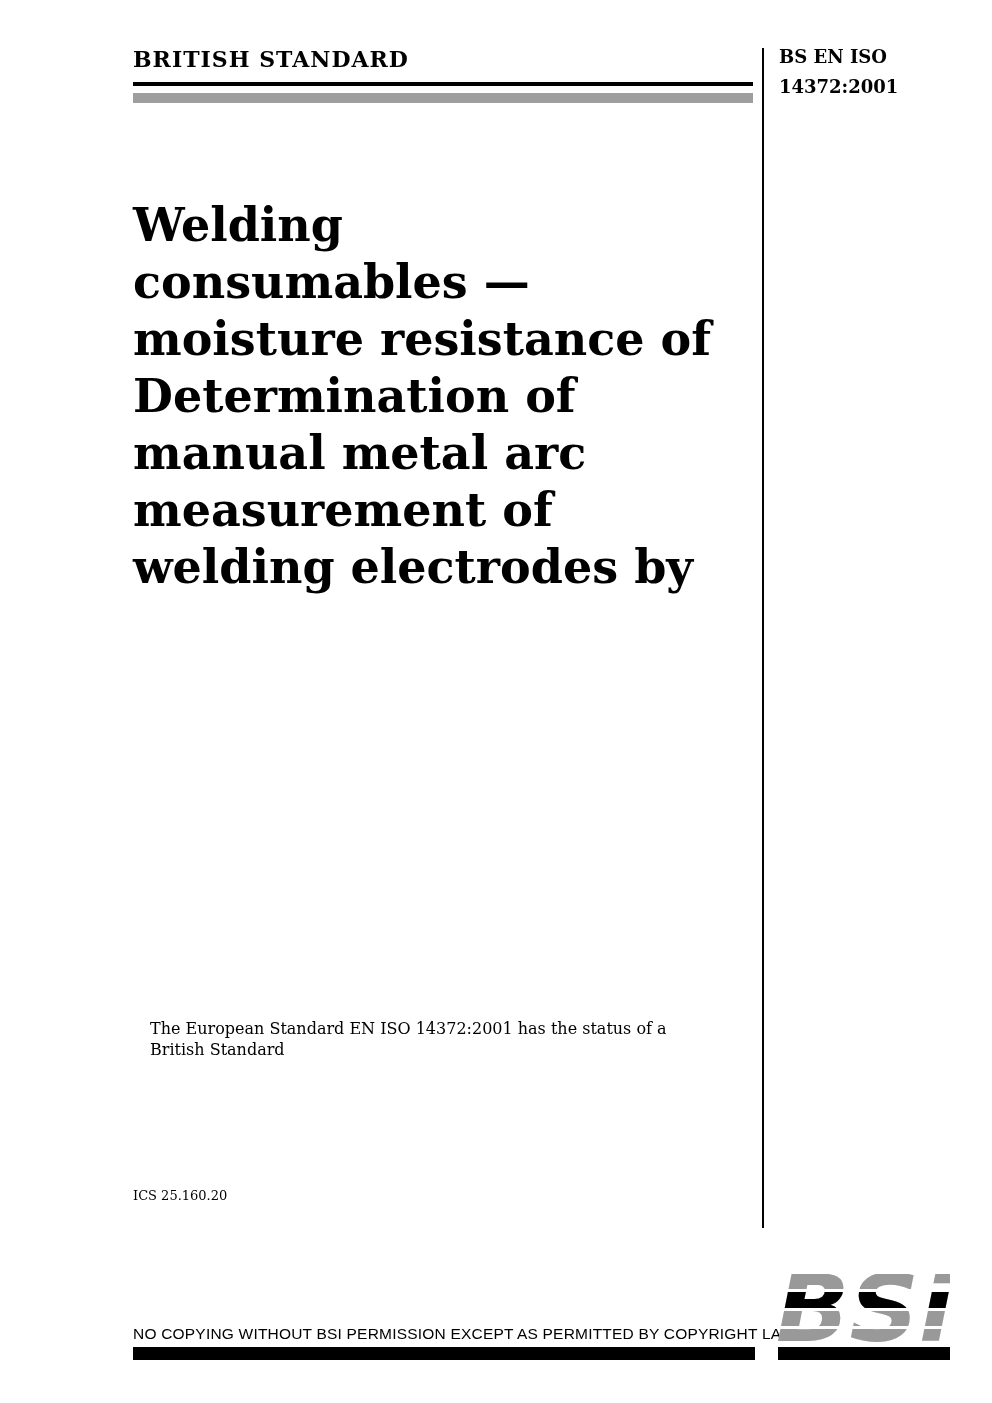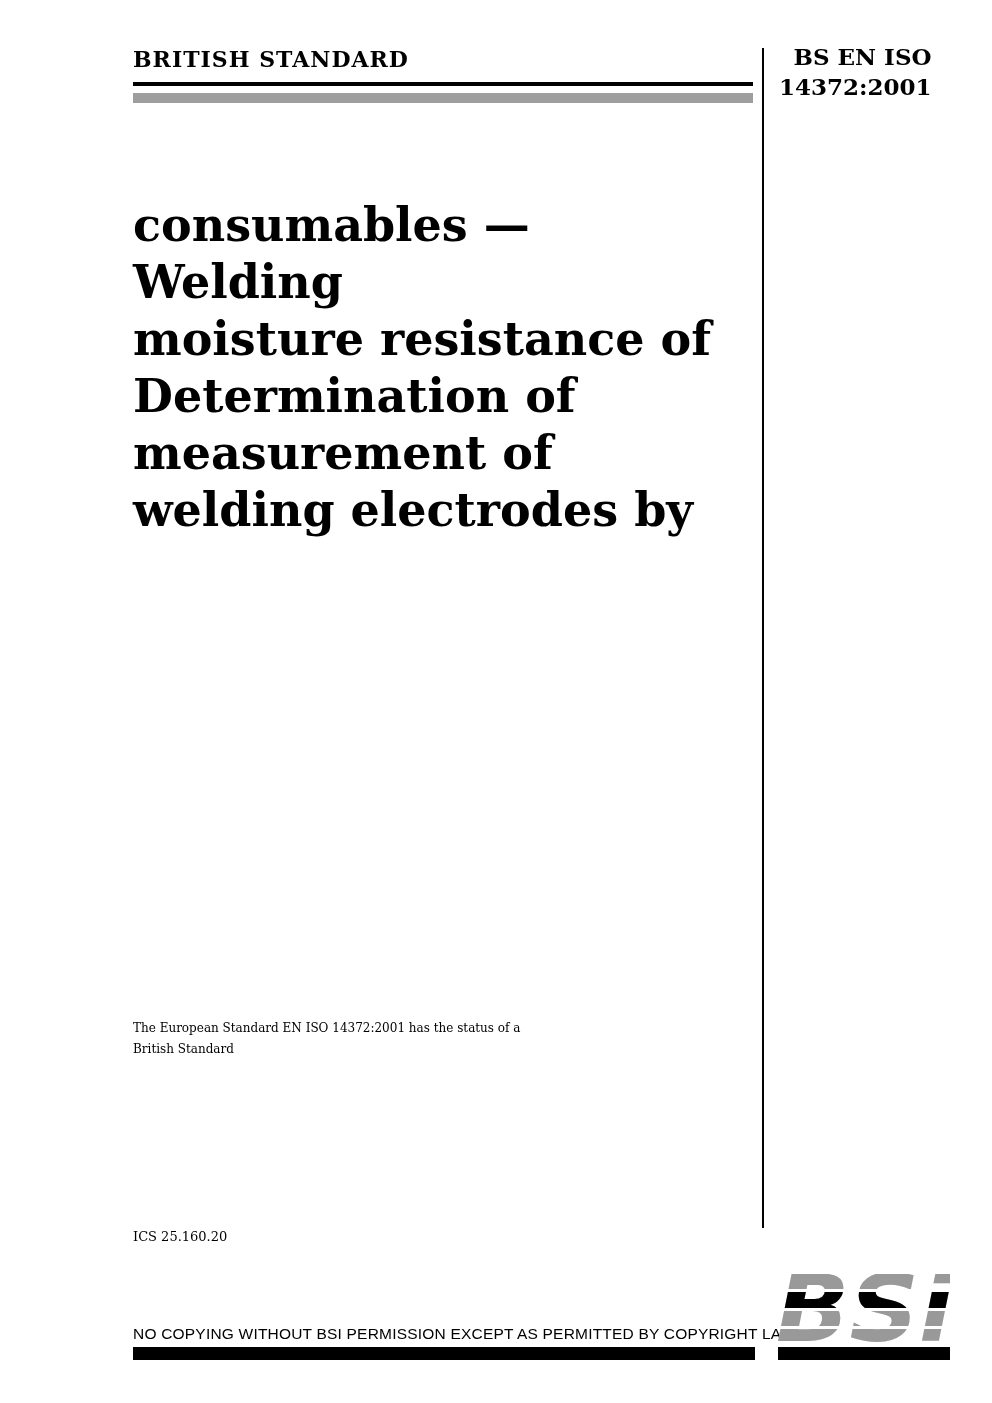--- a/index.html
+++ b/index.html
@@ -48,54 +48,52 @@
     left: 762px;
     top: 48px;
     width: 2px;
     height: 1180px;
     background: #000000;
   }
   .doc-number {
     position: absolute;
     left: 779px;
     top: 42px;
-    font-size: 23px;
+    font-size: 18px;
     font-weight: bold;
     line-height: 30px;
     white-space: nowrap;
-    text-align: right;
   }
 
   
   .doc-title {
     position: absolute;
     left: 133px;
     top: 197px;
     font-size: 46px;
     font-weight: bold;
     line-height: 57px;
     white-space: nowrap;
   }
 
   
   .status-note {
     position: absolute;
-    left: 133px;
+    left: 150px;
     top: 1018px;
-    font-size: 12px;
+    font-size: 16px;
     line-height: 21px;
     white-space: nowrap;
   }
   .ics-code {
     position: absolute;
     left: 133px;
     top: 1188px;
     font-size: 13px;
     white-space: nowrap;
-    margin-top: 41px;
   }
 
   
   .copyright-text {
     position: absolute;
     left: 133px;
     top: 1325px;
     width: 622px;
     text-align: center;
     font-family: "Liberation Sans", sans-serif;
@@ -128,24 +126,25 @@
   <div class="rule-black"></div>
   <div class="rule-gray"></div>
   <div class="v-divider"></div>
 
   <div class="doc-number">
     <div>BS EN ISO</div>
     <div>14372:2001</div>
   </div>
 
   <h1 class="doc-title">
+    <div>Welding</div>
     <div>consumables —</div>
-    <div>Welding</div>
     <div>moisture resistance of</div>
     <div>Determination of</div>
+    <div>manual metal arc</div>
     <div>measurement of</div>
     <div>welding electrodes by</div>
   </h1>
 
   <div class="status-note">
     <div>The European Standard EN ISO 14372:2001 has the status of a</div>
     <div>British Standard</div>
   </div>
 
   <div class="ics-code">ICS 25.160.20</div>

